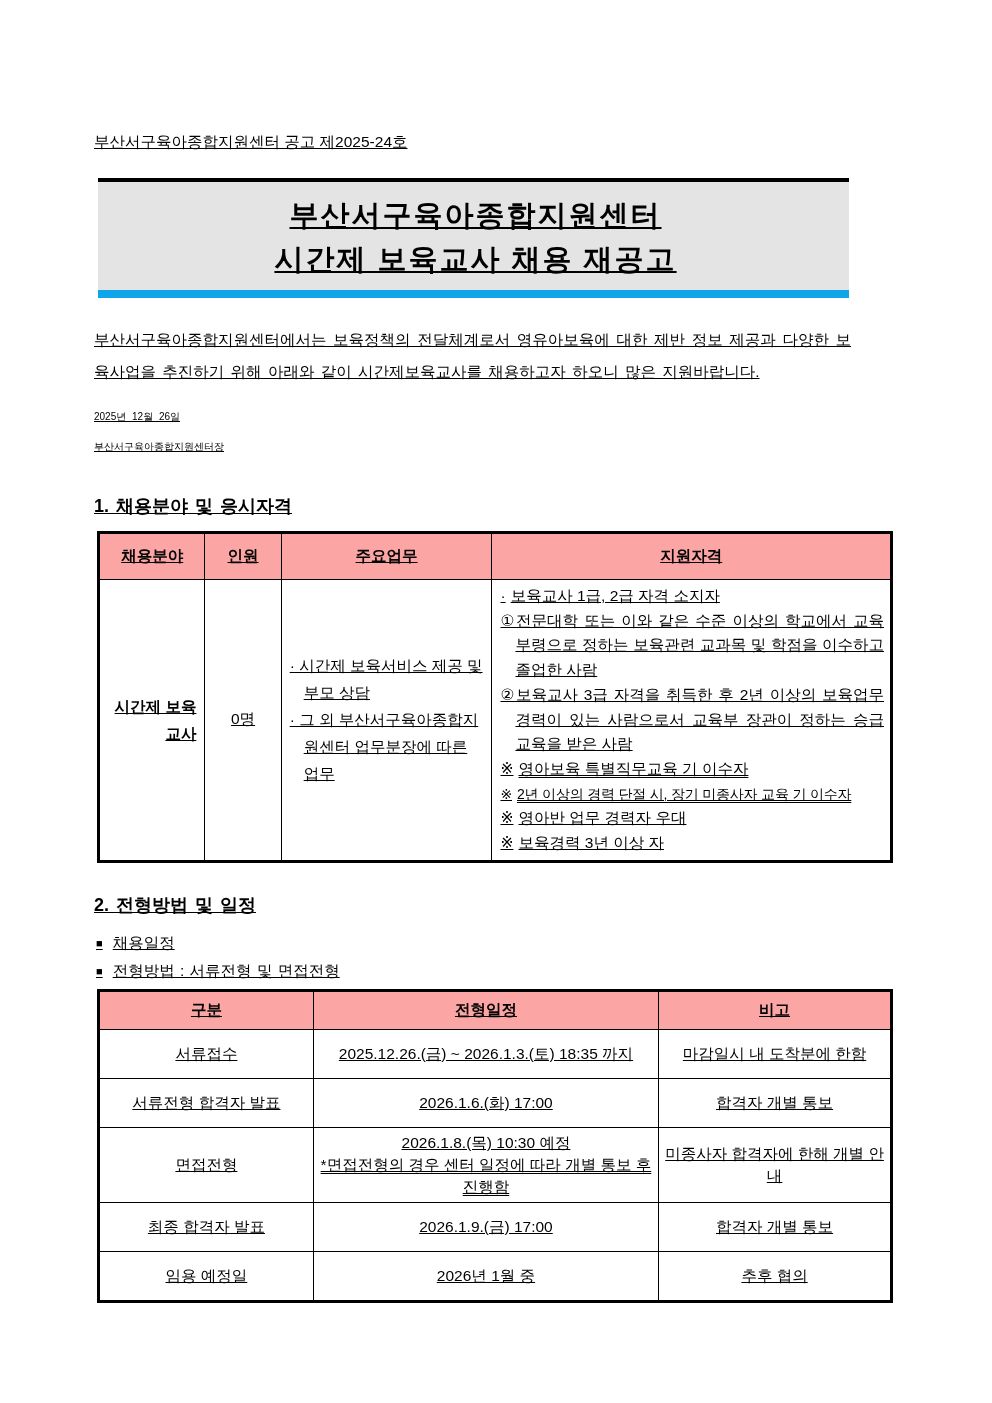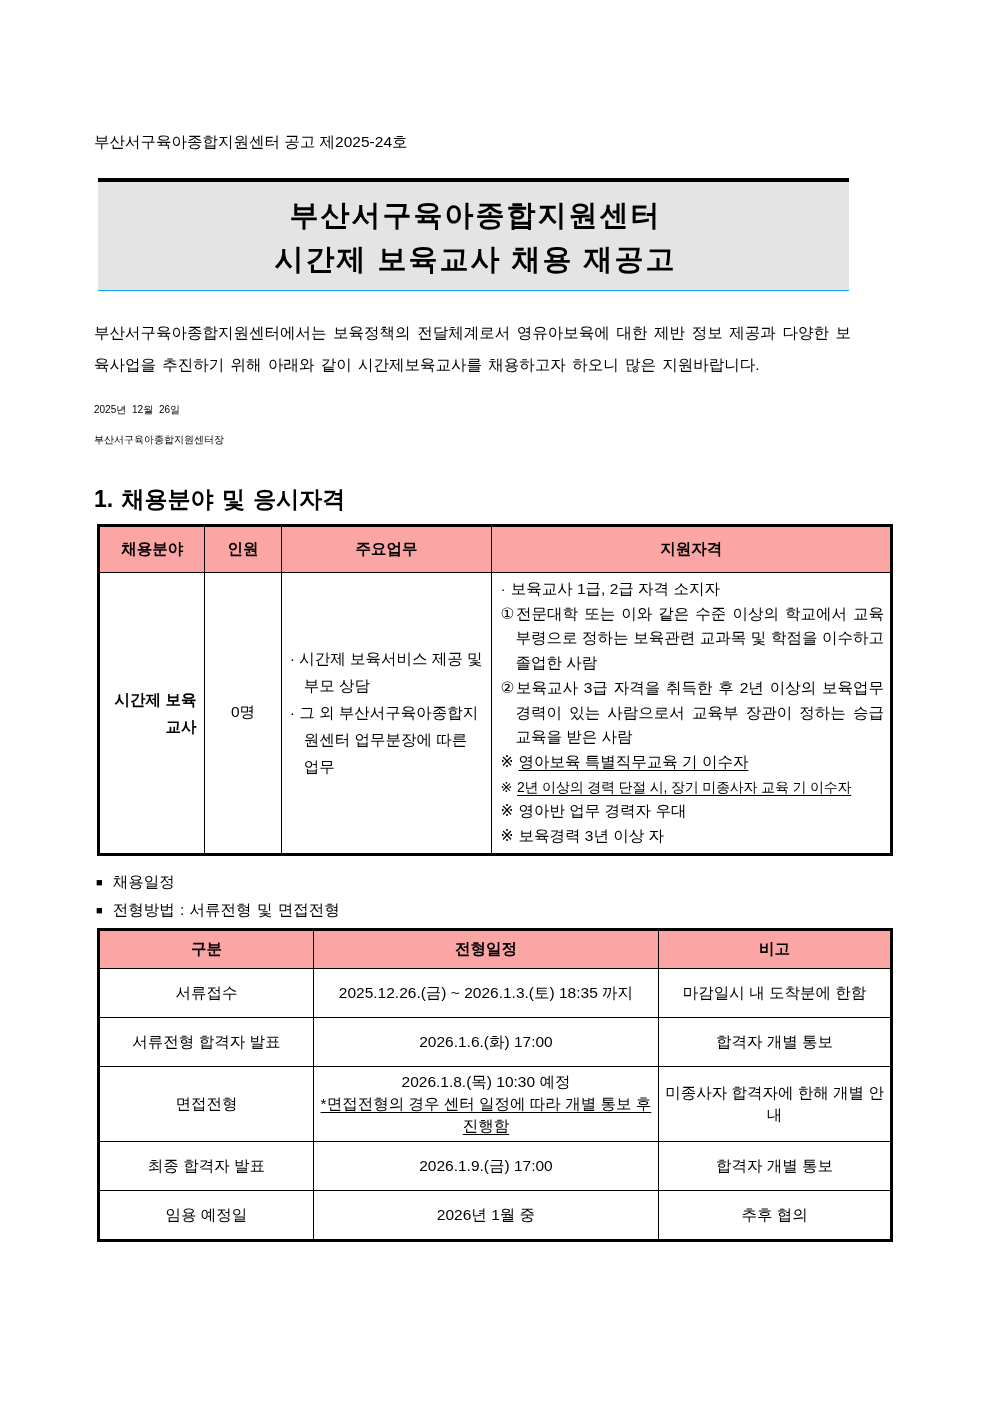--- a/index.html
+++ b/index.html
@@ -1,44 +1,44 @@
 <!DOCTYPE html>
 <html><head>
 <meta charset="utf-8">
 <style>
   html, body { margin: 0; padding: 0; background: #ffffff; }
   body {
     width: 992px; height: 1403px; overflow: hidden;
     font-family: "Liberation Sans", "DejaVu Sans", sans-serif;
     color: #000; -webkit-font-smoothing: antialiased;
   }
-  .page { box-sizing: border-box; width: 944px; padding: 131px 93px 0 94px; }
+  .page { box-sizing: border-box; width: 944px; padding: 131px 93px 0 94px; text-decoration: underline; }
 
   .notice-number { font-size: 15.5px; line-height: 22px; }
 
   .title-box {
     margin: 25px 2px 0 4px;
     background: #e4e4e4;
     border-top: 4px solid #000;
-    border-bottom: 1px solid #0ea5e9;
+    border-bottom: 8px solid #0ea5e9;
     text-align: center;
     padding: 11px 0 9px 4px;
   }
   .title-line {
     font-size: 29px; font-weight: bold; line-height: 44px; letter-spacing: 2px;
   }
 
   .intro-paragraph {
     margin-top: 26px; font-size: 15.5px; line-height: 32px;
     text-align: justify; word-spacing: 2px;
   }
 
   .sign-block { margin-top: 14px; font-size: 10px; line-height: 30px; word-spacing: 3px; }
 
-  .section-heading { font-size: 23px; font-weight: bold; margin-top: 32px; line-height: 24px; word-spacing: 2px; }
+  .section-heading { font-size: 18px; font-weight: bold; margin-top: 32px; line-height: 24px; word-spacing: 2px; }
   .section-heading.s2 { margin-top: 30px; }
 
   table { border-collapse: collapse; table-layout: fixed; width: 796px; margin-top: 13px; margin-left: 3px; }
   table { border: 3px solid #000; }
   th, td { border: 1px solid #000; }
   th {
     background: #fca5a5; font-weight: bold; font-size: 15.5px;
     padding: 12px 4px; text-align: center; word-spacing: 2px;
   }
 
@@ -119,20 +119,21 @@
         <div class="q-item q-num"><span>②보육교사 3급 자격을 취득한 후 2년 이상의 보육업무 경력이 있는 사람으로서 교육부 장관이 정하는 승급 교육을 받은 사람</span></div>
         <div class="q-item q-rem"><span class="q-marker">※</span><span class="u">영아보육 특별직무교육 기 이수자</span></div>
         <div class="q-item q-rem q-small"><span class="q-marker">※</span><span class="u">2년 이상의 경력 단절 시, 장기 미종사자 교육 기 이수자</span></div>
         <div class="q-item q-rem"><span class="q-marker">※</span><span>영아반 업무 경력자 우대</span></div>
         <div class="q-item q-rem"><span class="q-marker">※</span><span>보육경력 3년 이상 자</span></div>
       </td>
     </tr>
   </tbody>
     </table>
 
+  <div class="section-heading s2">2. 전형방법 및 일정</div>
 
   <div class="bullet-list">
     <div class="bullet-row"><span class="bullet-square">■</span><span>채용일정</span></div>
     <div class="bullet-row"><span class="bullet-square">■</span><span>전형방법 : 서류전형 및 면접전형</span></div>
   </div>
 
   <table class="t2">
     <colgroup>
       <col style="width:214px">
         <col style="width:344px">

